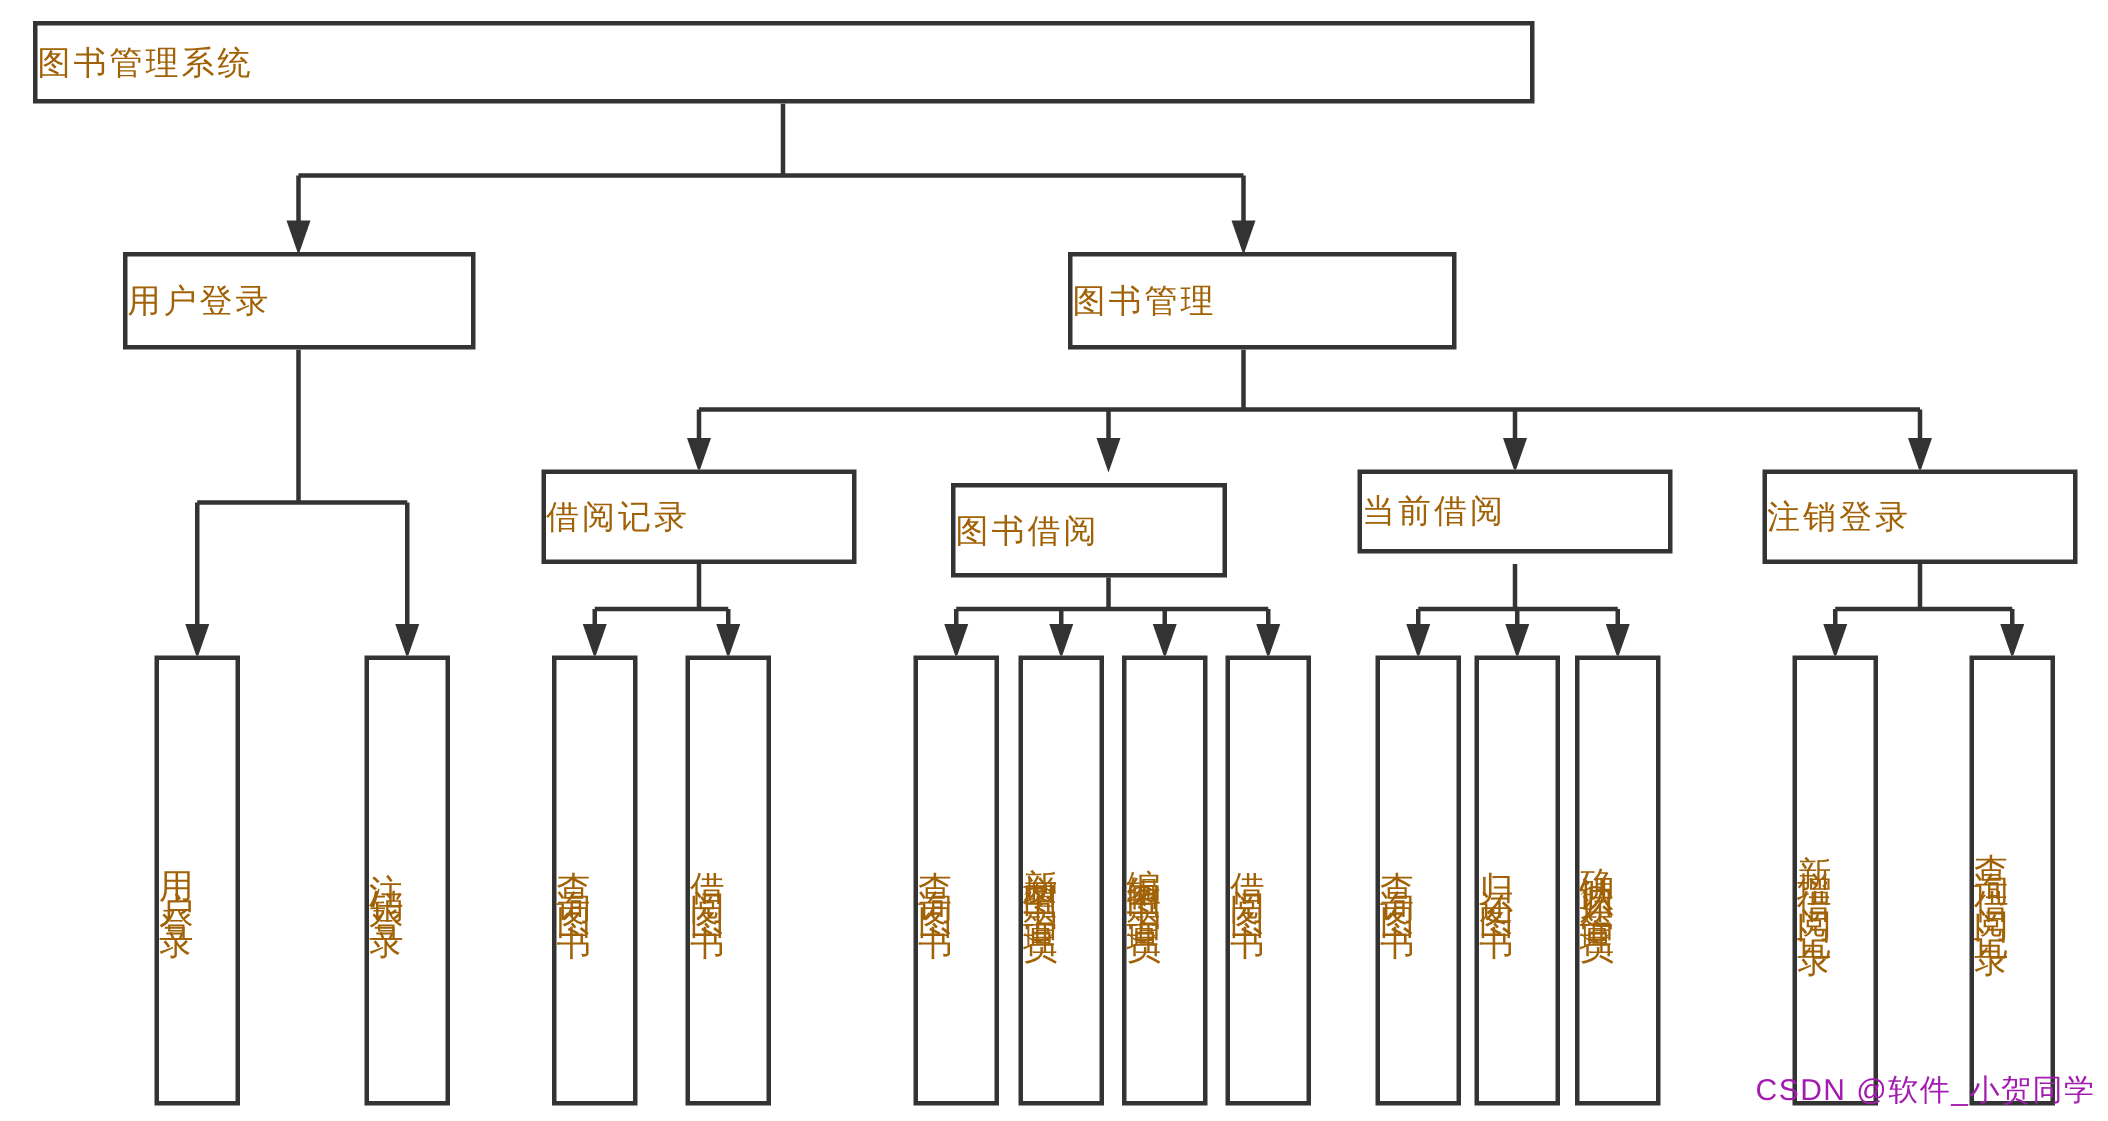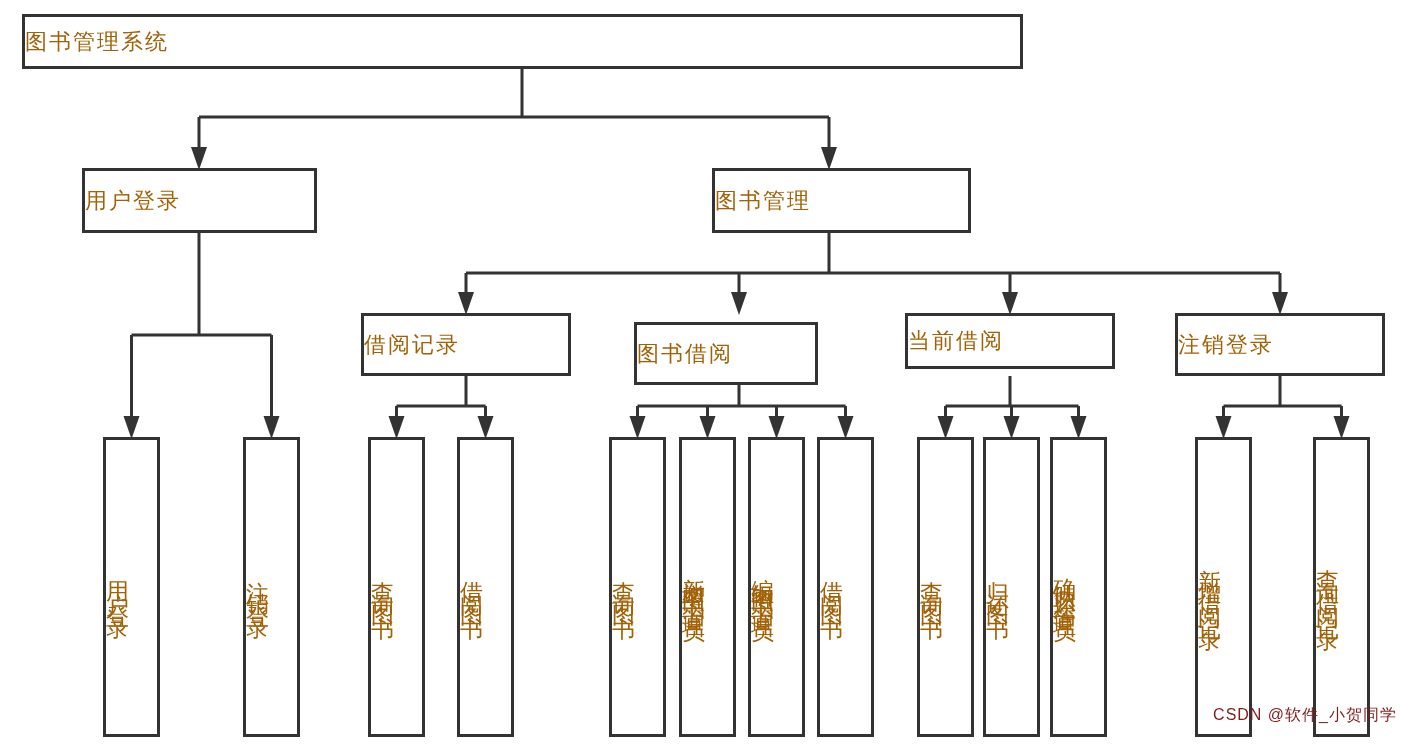--- a/index.html
+++ b/index.html
@@ -38,23 +38,23 @@
     text-orientation: mixed;
     font-size: 23px;
     letter-spacing: 12px;
     line-height: 1;
     white-space: nowrap;
   }
   .v-label.tight { letter-spacing: 6px; }
   #watermark {
     position: absolute;
     right: 8px;
-    bottom: 21px;
-    font-size: 16px;
-    color: #7f1d1d;
+    bottom: 7px;
+    font-size: 20px;
+    color: #a21caf;
     letter-spacing: 1px;
     z-index: 3;
     white-space: nowrap;
   }
 </style>
 </head>
 <body>
 
 <div id="canvas">
 

